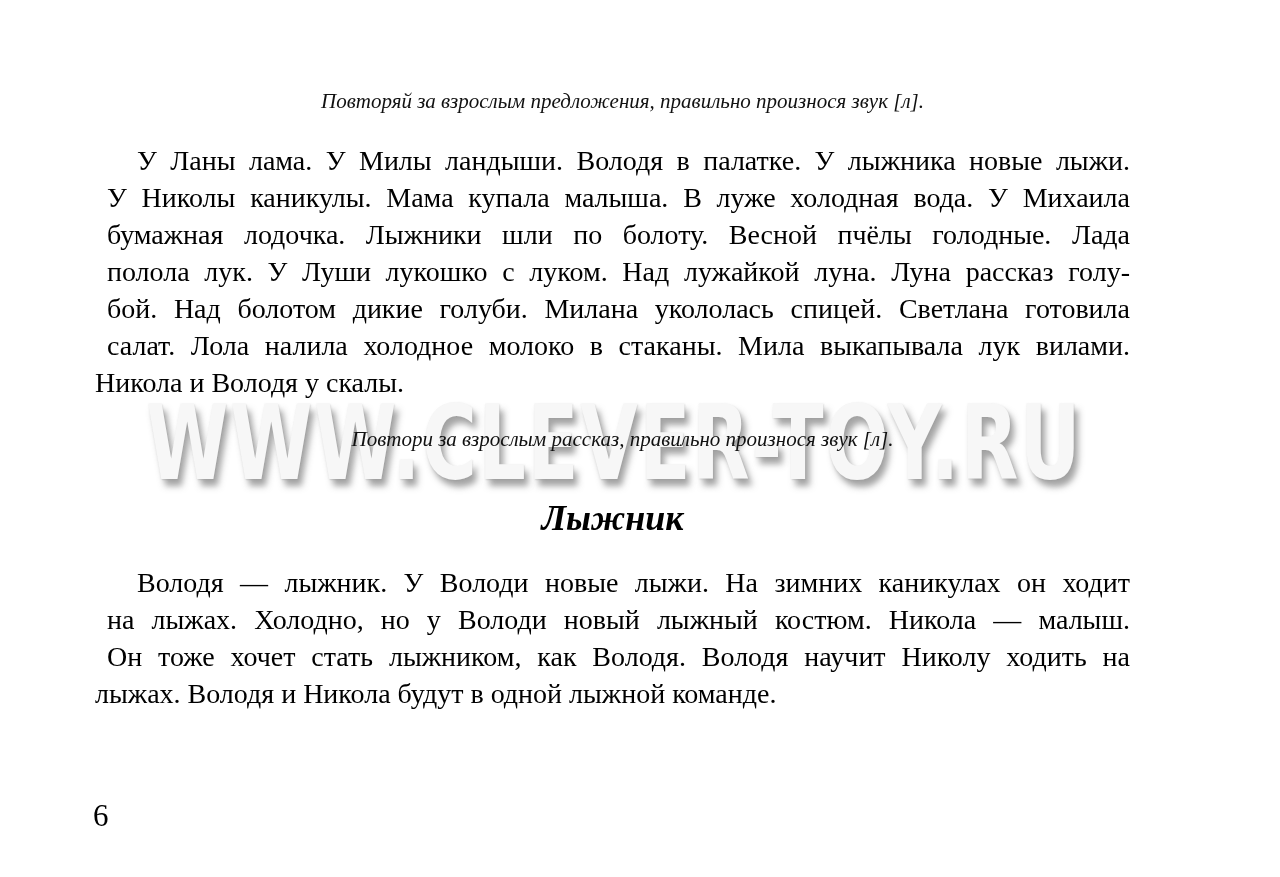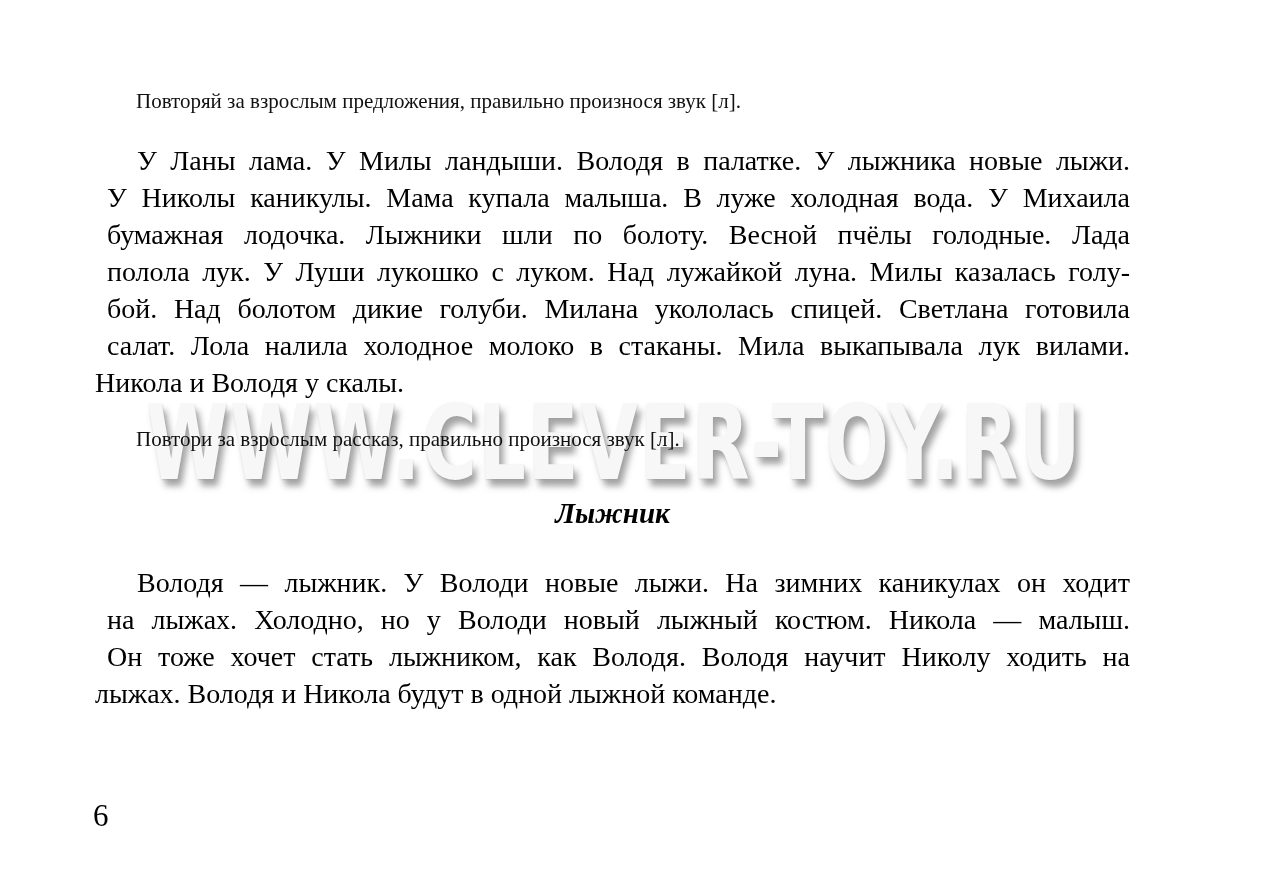--- a/index.html
+++ b/index.html
@@ -25,26 +25,28 @@
     color: #f7f7f7;
     text-shadow: 6px 7px 7px rgba(148,148,148,0.85), 1px 1px 2px rgba(180,180,180,0.5);
     transform: scaleX(0.72);
     transform-origin: left center;
     z-index: 1;
     user-select: none;
   }
   .content { position: relative; z-index: 2; }
   .instruction {
     position: absolute;
-    left: 106px;
+    left: 90px;
     width: 1035px;
     text-indent: 30px;
+    font-style: italic;
     font-size: 21px;
     line-height: 26px;
     color: #111;
+    text-align: center;
   }
   .instruction-1 { top: 88px; }
   .instruction-2 { top: 426px; }
   .para {
     position: absolute;
     left: 95px;
     width: 1035px;
     font-size: 28px;
     line-height: 37px;
     color: #000;
@@ -54,21 +56,21 @@
   .line { display: block; }
   .line.justify { text-align: justify; text-align-last: justify; margin-left: 12px; }
   .line.first { text-indent: 30px; }
   .line.last { text-align: center; text-align-last: left; }
   .story-title {
     position: absolute;
     top: 497px;
     left: 95px;
     width: 1035px;
     text-align: center;
-    font-size: 29px;
+    font-size: 36px;
     font-weight: bold;
     font-style: italic;
     color: #000;
   }
   .page-number {
     position: absolute;
     top: 798px;
     left: 93px;
     font-size: 31px;
     color: #000;
@@ -82,21 +84,21 @@
   <div class="watermark">WWW.CLEVER-TOY.RU</div>
 
   <div class="content">
 
     <div class="instruction instruction-1">Повторяй за взрослым предложения, правильно произнося звук [л].</div>
 
     <div class="para para-1">
       <span class="line justify first">У Ланы лама. У Милы ландыши. Володя в палатке. У лыжника новые лыжи.</span>
       <span class="line justify">У Николы каникулы. Мама купала малыша. В луже холодная вода. У Михаила</span>
       <span class="line justify">бумажная лодочка. Лыжники шли по болоту. Весной пчёлы голодные. Лада</span>
-      <span class="line justify">полола лук. У Луши лукошко с луком. Над лужайкой луна. Милы казалась голу-</span>
+      <span class="line justify">полола лук. У Луши лукошко с луком. Над лужайкой луна. Луна рассказ голу-</span>
       <span class="line justify">бой. Над болотом дикие голуби. Милана укололась спицей. Светлана готовила</span>
       <span class="line justify">салат. Лола налила холодное молоко в стаканы. Мила выкапывала лук вилами.</span>
       <span class="line last">Никола и Володя у скалы.</span>
     </div>
 
     <div class="instruction instruction-2">Повтори за взрослым рассказ, правильно произнося звук [л].</div>
 
     <div class="story-title">Лыжник</div>
 
     <div class="para para-2">

